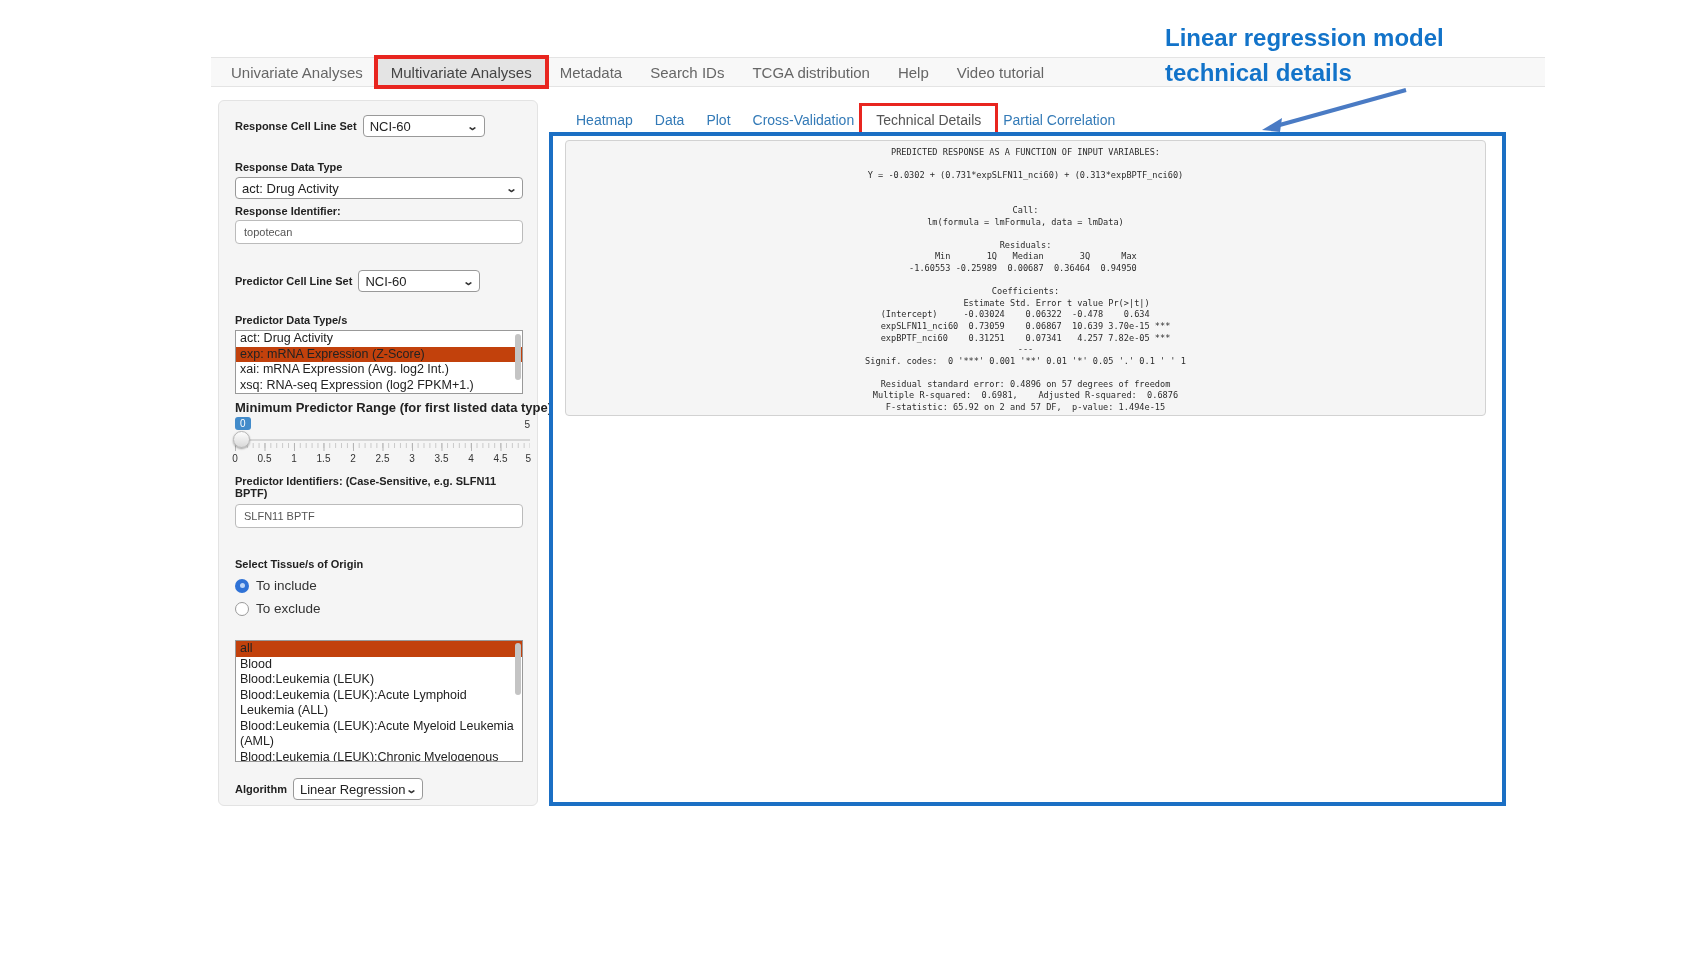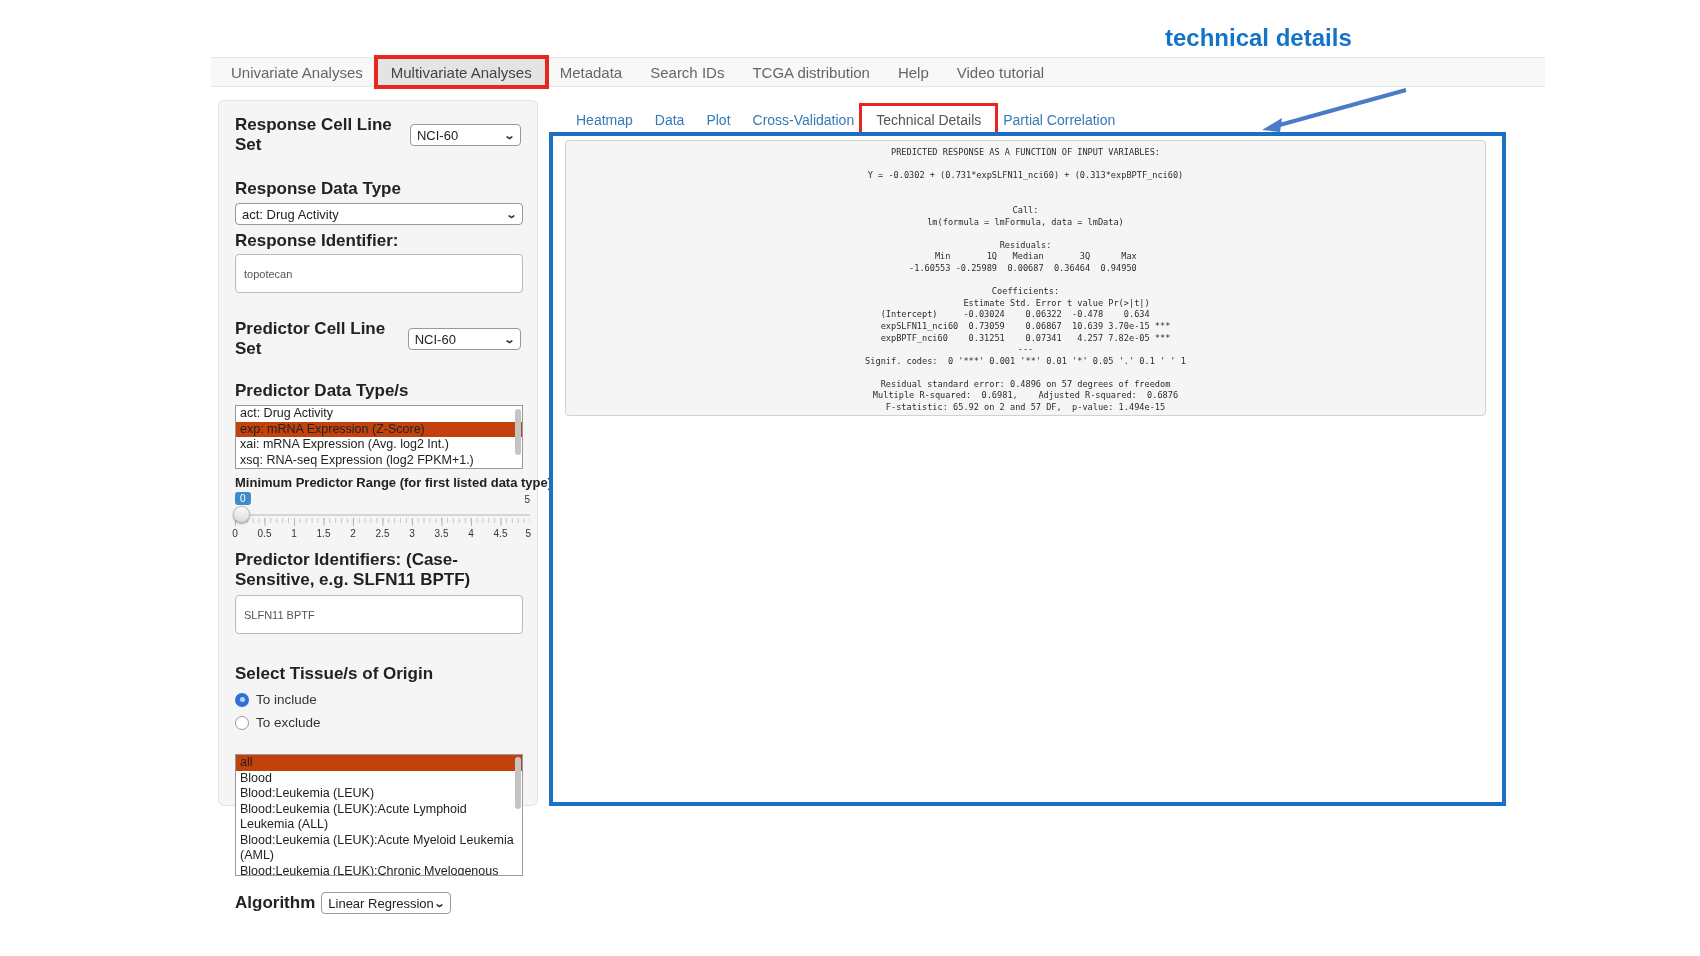--- a/index.html
+++ b/index.html
@@ -17,29 +17,29 @@
 
   
   .annotation { position:absolute; left:1165px; top:20px; width:420px; color:#1273c9;
                 font-size:24px; font-weight:bold; line-height:35px; }
   .annotation .l2 { margin-left:0; }
   .arrow-svg { position:absolute; left:1248px; top:84px; }
 
   
   .sidebar { position:absolute; left:218px; top:100px; width:320px; height:706px;
              background:#f5f5f5; border:1px solid #e3e3e3; border-radius:6px; padding:14px 16px; }
-  .lbl { font-weight:bold; font-size:17px; color:#222; }
+  .lbl { font-weight:bold; font-size:11px; color:#222; }
   .inline-row { display:flex; align-items:center; gap:6px; }
   .fake-select { background:#fff; border:1px solid #999; border-radius:4px; height:22px;
                  font-size:13px; color:#222; display:flex; align-items:center; justify-content:space-between;
                  padding:0 6px; cursor:pointer; }
   .fake-select .chev { font-size:11px; color:#333; font-weight:bold; transform:scaleX(1.3); }
   .sel-sm { width:122px; }
   .sel-full { width:288px; margin-top:4px; }
-  .txt-input { width:288px; height:39px; border:1px solid #bbb; border-radius:4px; background:#fff;
+  .txt-input { width:288px; height:24px; border:1px solid #bbb; border-radius:4px; background:#fff;
                font-size:11px; color:#555; padding:0 8px; font-family:"Liberation Sans",sans-serif; }
   .listbox { position:relative; width:288px; background:#fff; border:1px solid #999;
              font-size:12.5px; color:#222; overflow:hidden; }
   .listbox .opt { padding:0 4px; line-height:15.5px; cursor:pointer; }
   .listbox .opt.selected { background:#c2410c; }
   .scroll-thumb { position:absolute; right:1px; width:6px; border-radius:3px; background:#c4c4c4; }
 
   
   .slider-wrap { position:relative; width:295px; height:48px; margin-top:2px; }
   .slider-badge { position:absolute; left:0; top:0; background:#428bca; color:#fff; font-size:10px;
@@ -93,20 +93,21 @@
     <div class="nav-item">Univariate Analyses</div>
     <div class="nav-item active">Multivariate Analyses</div>
     <div class="nav-item">Metadata</div>
     <div class="nav-item">Search IDs</div>
     <div class="nav-item">TCGA distribution</div>
     <div class="nav-item">Help</div>
     <div class="nav-item">Video tutorial</div>
   </div>
 
   <div class="annotation">
+    <div class="l1">Linear regression model</div>
     <div class="l2">technical details</div>
   </div>
   <svg class="arrow-svg" width="170" height="55" viewBox="0 0 170 55">
     <line x1="158" y1="6" x2="28" y2="42" stroke="#4a7bc4" stroke-width="4"></line>
     <polygon points="14,46 34,34 32,48" fill="#4a7bc4"></polygon>
   </svg>
 
   <div class="sidebar">
 
     <div class="inline-row" style="margin-top:0;">

